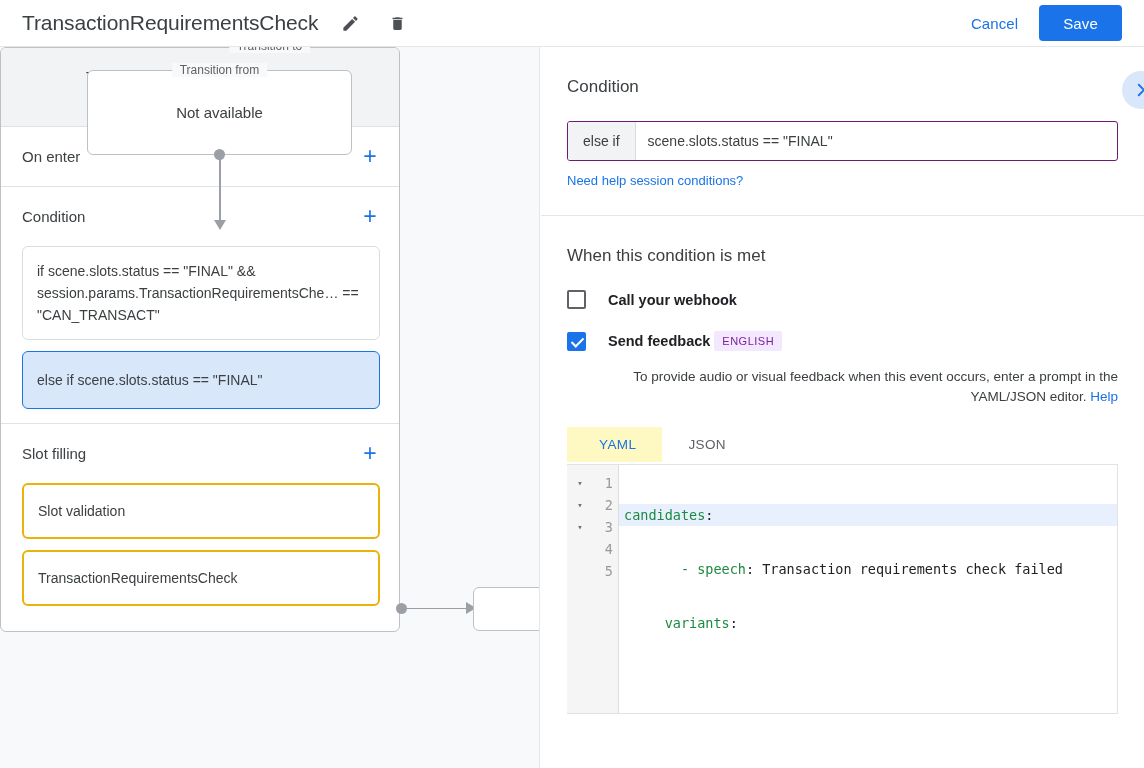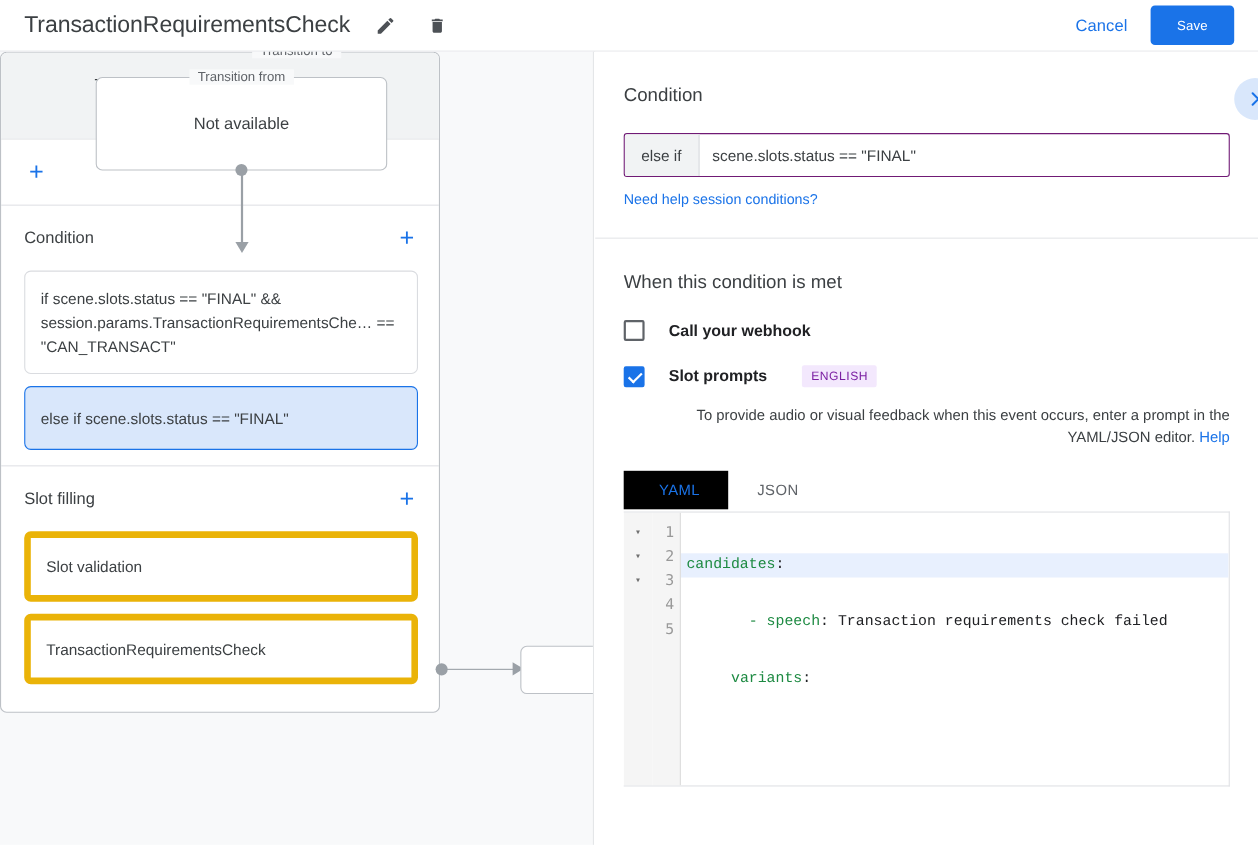--- a/index.html
+++ b/index.html
@@ -36,21 +36,21 @@
   .header-spacer { flex: 1; }
   .cancel-btn {
     color: #1a73e8; font-size: 15px;
     padding: 8px 12px; cursor: pointer;
     background: none; border: none;
     font-family: inherit;
     letter-spacing: 0.1px;
   }
   .save-btn {
     background: #1a73e8; color: #ffffff;
-    font-size: 12px; font-family: inherit;
+    font-size: 15px; font-family: inherit;
     border: none; border-radius: 4px;
     padding: 0 24px; height: 36px;
     margin-left: 9px; margin-right: 22px;
     cursor: pointer; letter-spacing: 0.15px;
   }
 
   
   .canvas {
     position: absolute; top: 47px; left: 0;
     width: 540px; height: 721px;
@@ -154,21 +154,21 @@
     margin-bottom: 11px;
     cursor: pointer;
   }
   .cond-card:last-child { margin-bottom: 0; }
   .cond-card.selected {
     background: #d9e7fb;
     border: 1.5px solid #1a73e8;
     padding: 17px 14px;
   }
   .slot-card {
-    border: 6px solid #eab308;
+    border: 2px solid #eab308;
     border-radius: 6px;
     background: #ffffff;
     padding: 18px 14px;
     font-size: 14px;
     color: #3c4043;
     margin-bottom: 11px;
     cursor: pointer;
   }
 
   
@@ -279,21 +279,21 @@
     border-width: 0 2px 2px 0;
     transform: rotate(45deg);
   }
   .check-label {
     margin-left: 22px;
     font-size: 14.5px;
     color: #202124;
     font-weight: bold;
   }
   .badge {
-    margin-left: 32px;
+    margin-left: 4px;
     background: #f3e8fd;
     color: #7b1fa2;
     font-size: 11px;
     letter-spacing: 0.5px;
     padding: 4px 8px;
     border-radius: 2px;
   }
   .help-text {
     font-size: 13.5px;
     color: #3c4043;
@@ -305,21 +305,21 @@
 
   .tabs { display: flex; }
   .tab {
     padding: 10px 26px;
     font-size: 13.5px;
     color: #5f6368;
     cursor: pointer;
     letter-spacing: 0.4px;
   }
   .tab.active {
-    background: #000000;
+    background: #fef9c3;
     color: #1a73e8;
     padding-left: 32px;
   }
 
   .editor {
     margin-top: 2px;
     border: 1px solid #e0e2e5;
     border-left: none;
     height: 250px;
     display: flex;
@@ -350,21 +350,20 @@
     padding-right: 5px;
     color: #999;
   }
   .gutter-num div { height: 22px; line-height: 22px; }
   .code {
     flex: 1;
     padding-top: 7px;
     white-space: pre;
     overflow: hidden;
     position: relative;
-    font-family: Liberation Mono, monospace;
   }
   .code-line { height: 22px; line-height: 22px; padding-left: 5px; }
   .code-line.current { background: #e8f0fe; }
   .k { color: #1d8a42; }
   .v { color: #202124; }
 </style>
 </head>
 <body>
 
 <div class="header">
@@ -402,20 +401,21 @@
   <div id="transition-to">
     <div class="fieldset-legend" style="top:-8px;">Transition to</div>
 
     <div class="scene-head">
       <div class="scene-name">TransactionRequirementsCheck</div>
       <div class="scene-sub">Scene</div>
     </div>
 
     <div class="section">
       <div class="section-head">
+        <div class="section-title">On enter</div>
         <div class="plus-btn">+</div>
       </div>
     </div>
 
     <div class="section">
       <div class="section-head">
         <div class="section-title">Condition</div>
         <div class="plus-btn">+</div>
       </div>
       <div class="section-body">
@@ -464,21 +464,21 @@
   <div class="panel-sec met">
     <div class="panel-h">When this condition is met</div>
 
     <div class="check-row">
       <div class="cbox"></div>
       <div class="check-label">Call your webhook</div>
     </div>
 
     <div class="check-row">
       <div class="cbox checked"></div>
-      <div class="check-label">Slot prompts</div>
+      <div class="check-label">Send feedback</div>
       <div class="badge">ENGLISH</div>
     </div>
 
     <div class="help-text"><span>To provide audio or visual feedback when this event occurs, enter a prompt in the YAML/JSON editor.</span> <span class="link" style="margin:0;font-size:13.5px;">Help</span></div>
 
     <div class="tabs">
       <div class="tab active">YAML</div>
       <div class="tab">JSON</div>
     </div>
 

